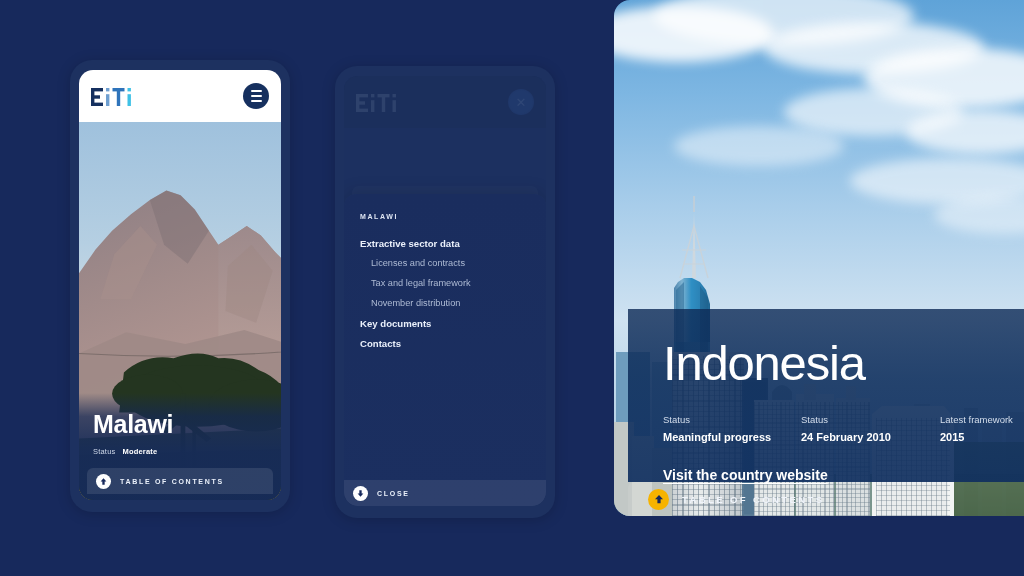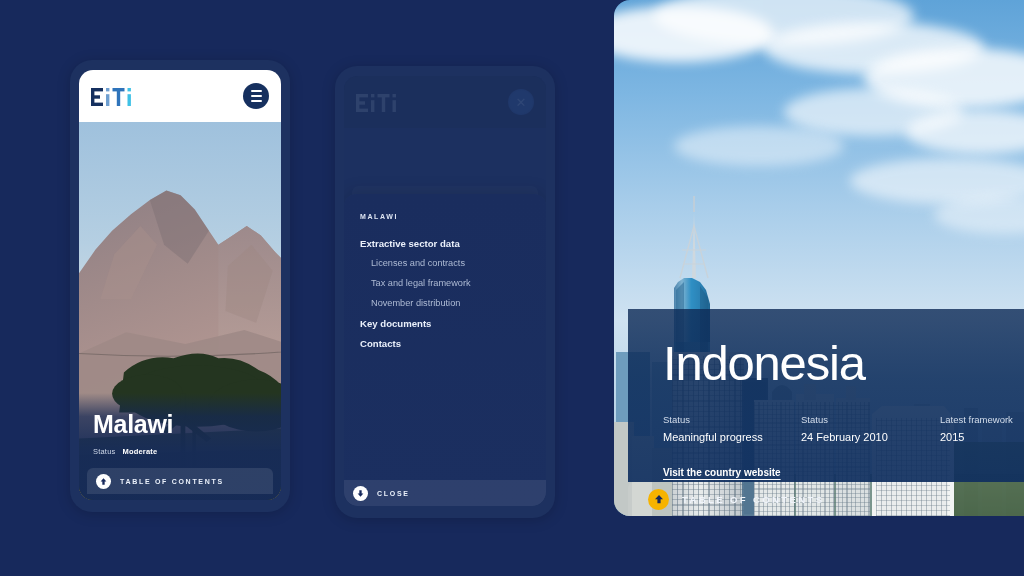--- a/index.html
+++ b/index.html
@@ -186,24 +186,24 @@
     z-index:4;
   }
   .country-name-lg {
     color:#fff; font-size: 49px; font-weight:400; letter-spacing:-1.2px; line-height:1;
   }
   .meta-row { display:flex; margin-top: 25px; }
   .meta-col { }
   .meta-col.c1 { width: 138px; }
   .meta-col.c2 { width: 139px; }
   .meta-lbl { color:#d4deec; font-size:9.5px; font-weight:400; line-height:1.5; }
-  .meta-val { color:#ffffff; font-size:11px; font-weight:400; line-height:1.5; margin-top:2px; }
+  .meta-val { color:#ffffff; font-size:11px; font-weight:700; line-height:1.5; margin-top:2px; }
   .country-link {
     display:inline-block; margin-top:21px;
-    color:#ffffff; font-size:10px; font-weight:700;
+    color:#ffffff; font-size:14px; font-weight:700;
     text-decoration: underline; text-underline-offset: 3px;
     text-decoration-thickness: 1.3px;
   }
 
   .tocbar-lg {
     position:absolute; left:14px; right:0; bottom:0; height:34px;
     background: rgba(255,255,255,.085);
     border-radius: 6px 0 0 0;
     display:flex; align-items:center; gap:13px; padding: 0 20px;
     z-index:5;

